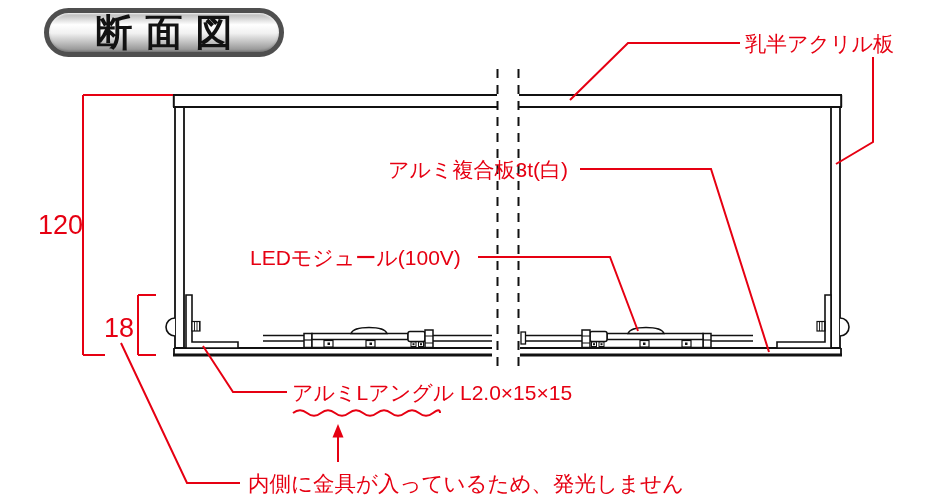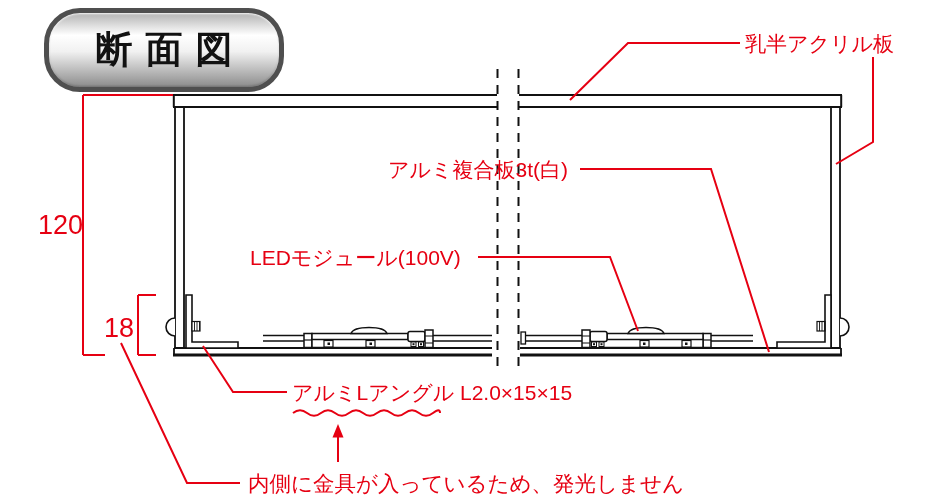--- a/index.html
+++ b/index.html
@@ -3,21 +3,21 @@
 <meta charset="utf-8">
 <style>
   html,body{margin:0;padding:0;}
   body{
     width:930px;height:500px;background:#ffffff;position:relative;overflow:hidden;
     font-family:"Liberation Sans","DejaVu Sans",sans-serif;
   }
   .stage{position:absolute;left:0;top:0;width:930px;height:500px;}
   
   .badge{
-    position:absolute;left:44px;top:8px;width:240px;height:84px;box-sizing:border-box;
+    position:absolute;left:44px;top:8px;width:240px;height:49px;box-sizing:border-box;
     border:5px solid #4f4f4f;border-radius:36px;
     background:linear-gradient(180deg,#b3b3b3 0%,#ffffff 30%,#f1f1f1 52%,#8c8c8c 100%);
     box-shadow:inset 0 1px 2px rgba(255,255,255,.9), inset 0 -1px 2px rgba(0,0,0,.25);
     display:flex;align-items:center;justify-content:center;
   }
   .badge span{
     font-size:37px;font-weight:bold;color:#121212;
     letter-spacing:13px;margin-right:-13px;white-space:nowrap;
   }
   

